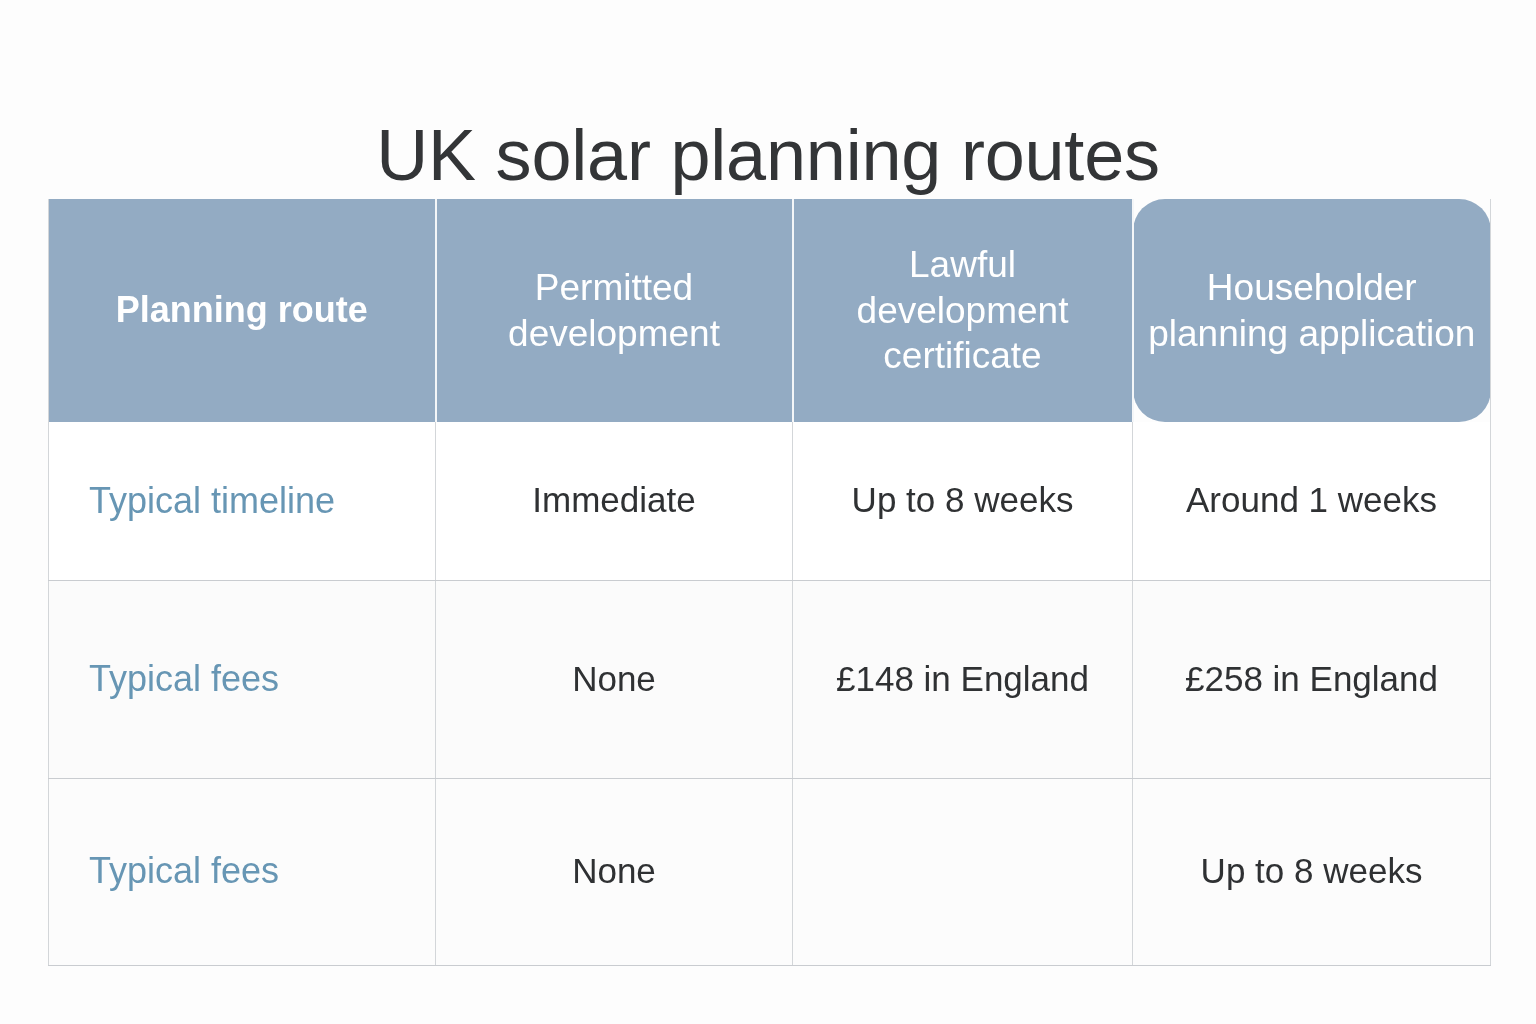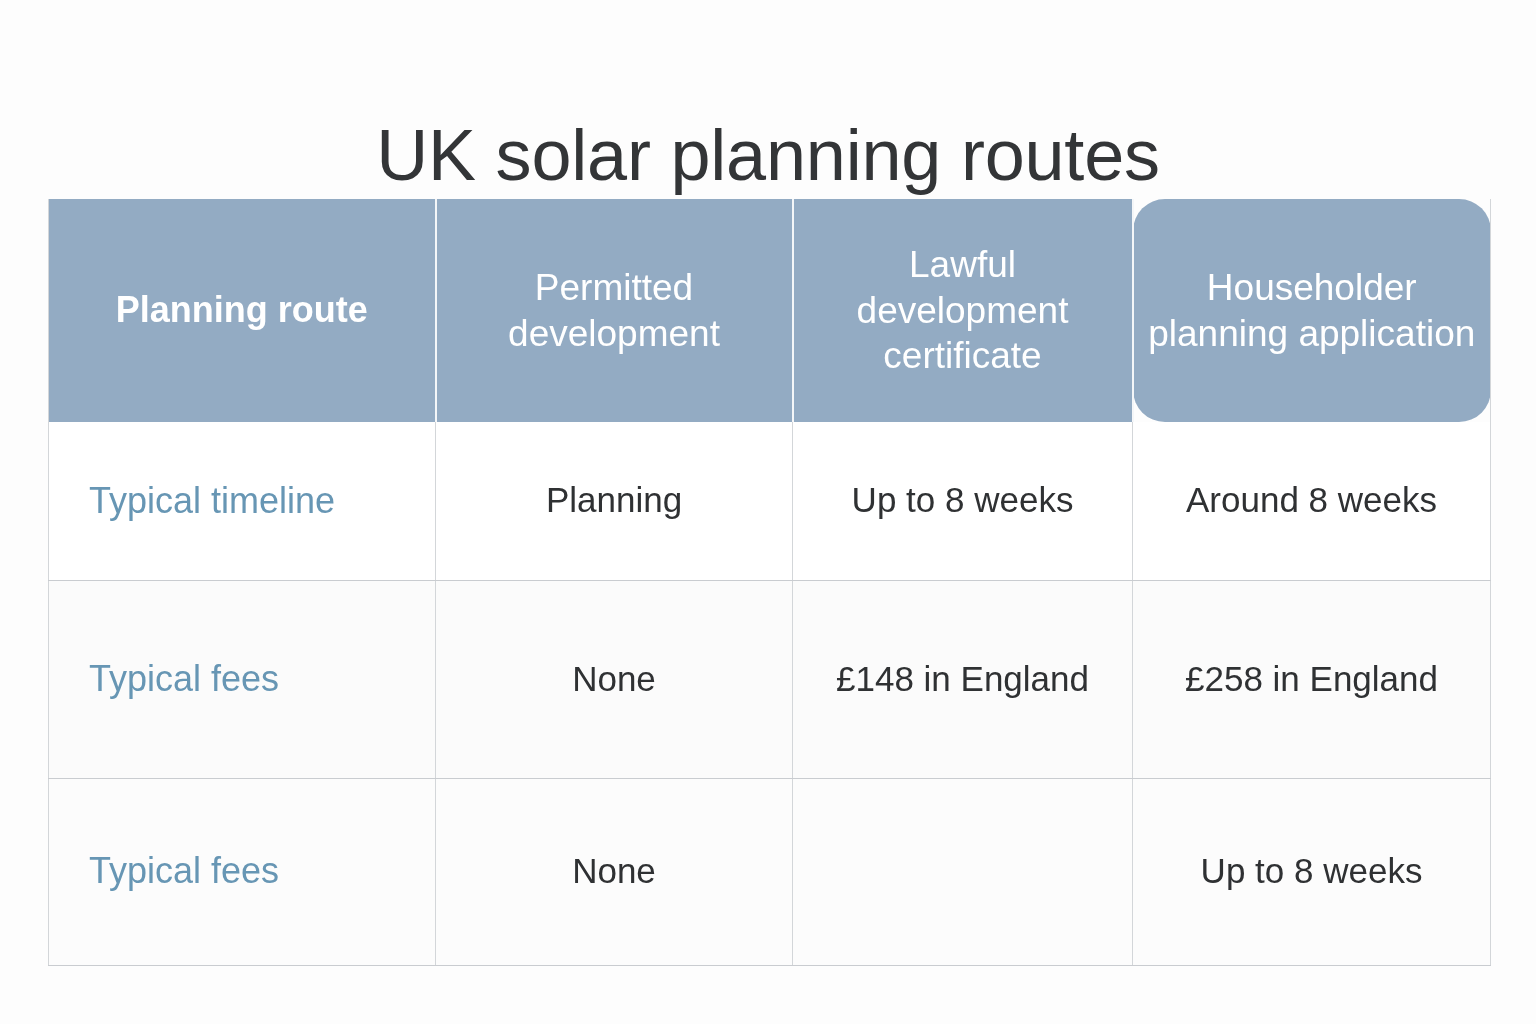--- a/index.html
+++ b/index.html
@@ -132,23 +132,23 @@
           <th class="first-col">Planning route</th>
           <th>Permitted development</th>
           <th>Lawful development certificate</th>
           <th>Householder planning application</th>
         </tr>
       </thead>
       <tbody>
 
         <tr class="r1">
           <td class="row-label">Typical timeline</td>
-          <td>Planning</td>
+          <td>Immediate</td>
           <td>Up to 8 weeks</td>
-          <td>Around 8 weeks</td>
+          <td>Around 1 weeks</td>
         </tr>
 
         <tr class="r2">
           <td class="row-label">Typical fees</td>
           <td>None</td>
           <td>£148 in England</td>
           <td>£258 in England</td>
         </tr>
 
         <tr class="r3">

